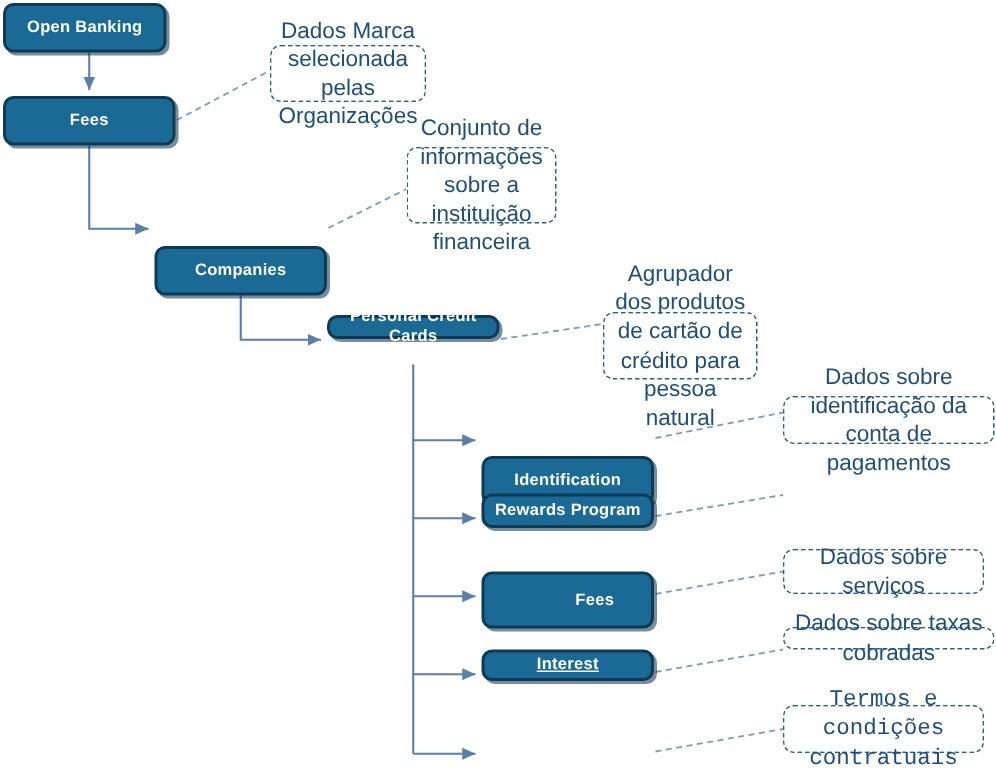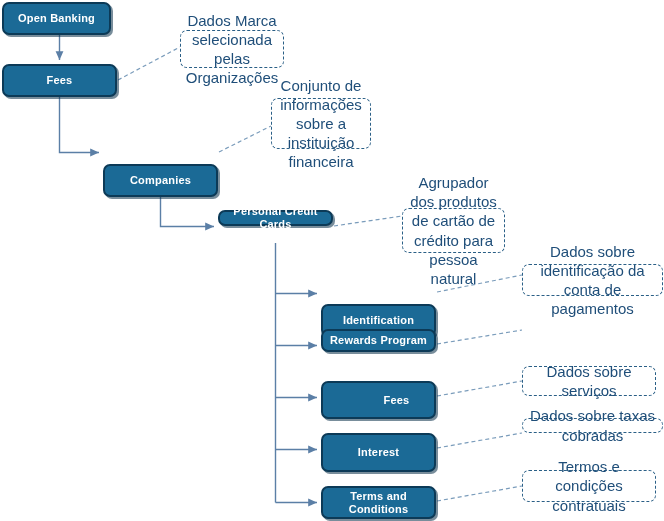--- a/index.html
+++ b/index.html
@@ -122,27 +122,24 @@
   </div>
 
   <div class="node" style="left:321px;top:329px;width:115px;height:23px;">
     <span>Rewards Program</span>
   </div>
 
   <div class="node" style="left:321px;top:381px;width:115px;height:38px;padding-left:36px;">
     <span>Fees</span>
   </div>
 
-  <div class="node" style="left:321px;top:433px;width:115px;height:39px;">
+  <div class="node" style="left:321px;top:433px;width:115px;height:21px;text-decoration:underline;">
     <span>Interest</span>
   </div>
 
-  <div class="node" style="left:321px;top:486px;width:115px;height:33px;">
-    <span>Terms and Conditions</span>
-  </div>
 
   <div class="note" style="left:180px;top:30px;width:104px;height:38px;">
     <span>Dados Marca selecionada pelas Organizações</span>
   </div>
 
   <div class="note" style="left:271px;top:98px;width:100px;height:51px;">
     <span>Conjunto de informações sobre a instituição financeira</span>
   </div>
 
   <div class="note" style="left:402px;top:208px;width:103px;height:45px;">
@@ -155,17 +152,17 @@
 
 
   <div class="note" style="left:522px;top:366px;width:134px;height:30px;">
     <span>Dados sobre serviços</span>
   </div>
 
   <div class="note" style="left:522px;top:418px;width:141px;height:15px;">
     <span>Dados sobre taxas cobradas</span>
   </div>
 
-  <div class="note" style="left:522px;top:470px;width:134px;height:32px;">
+  <div class="note" style="left:522px;top:470px;width:134px;height:32px;font-family:Liberation Mono, monospace;">
     <span>Termos e condições contratuais</span>
   </div>
 
 </div>
 
 </body></html>

